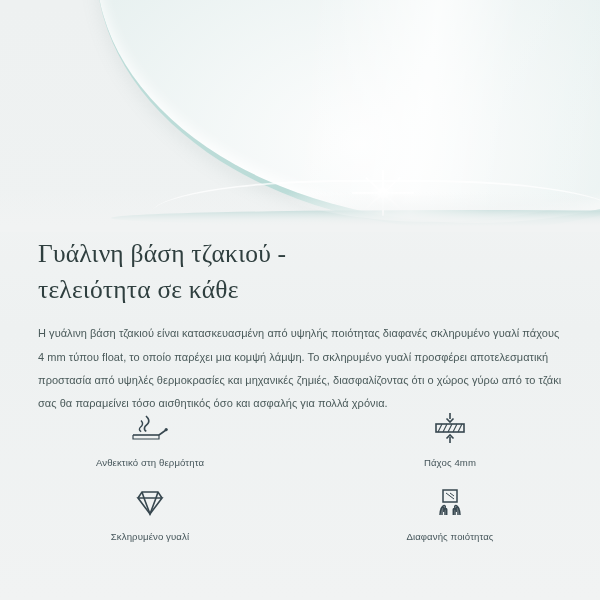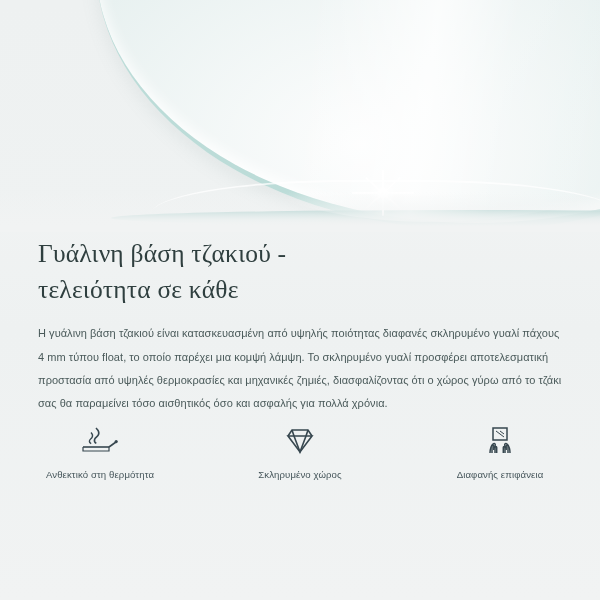--- a/index.html
+++ b/index.html
@@ -141,24 +141,24 @@
     font-size: 11px;
     line-height: 2.12;
     color: #4a5a5a;
     letter-spacing: 0.05px;
   }
 
   
   .features {
     position: absolute;
     left: 0;
-    top: 416px;
+    top: 404px;
     width: 600px;
     display: grid;
-    grid-template-columns: repeat(3, 1fr);
+    grid-template-columns: repeat(2, 1fr);
     grid-template-rows: 74px 74px;
     align-items: start;
   }
   .feature {
     display: flex;
     flex-direction: column;
     align-items: center;
     justify-content: flex-start;
     padding-top: 8px;
   }
@@ -213,45 +213,58 @@
           <path d="M11 7.5c1.6 1.6 2 3.4 1.1 4.9-.8 1.3-2.3 1.8-2.6 3.2-.3 1.3.5 2.5 1.7 3" stroke-width="1.3"></path>
           <path d="M3 22h26" stroke-width="1.6"></path>
           <path d="M29 22l7-5" stroke-width="1.6"></path>
           <path d="M3 22v4h26v-4" stroke-width="1.2"></path>
           <circle cx="36.2" cy="16.6" r="1.6" fill="#37474f" stroke="none"></circle>
         </svg>
       </span>
       <span class="cap">Ανθεκτικό στη θερμότητα</span>
     </div>
 
+    <div class="feature">
+      <span class="ico">
+        <svg width="36" height="34" viewBox="0 0 36 34" fill="none" stroke="#37474f" stroke-width="1.6">
+          <path d="M18 1v6"></path>
+          <path d="M14.5 6.5L18 10l3.5-3.5"></path>
+          <rect x="4" y="12" width="28" height="8" fill="none"></rect>
+          <path d="M6 20l4-8M11 20l4-8M16 20l4-8M21 20l4-8M26 20l4-8" stroke-width="1.1"></path>
+          <path d="M18 31v-6"></path>
+          <path d="M14.5 26.5L18 23l3.5 3.5"></path>
+        </svg>
+      </span>
+      <span class="cap">Πάχος 4mm</span>
+    </div>
 
 
     <div class="feature">
       <span class="ico">
         <svg width="36" height="32" viewBox="0 0 36 32" fill="none" stroke="#37474f" stroke-width="1.6">
           <path d="M6 11h24l-12 16L6 11z"></path>
           <path d="M6 11l4-6h16l4 6"></path>
           <path d="M10 5l2 6M26 5l-2 6"></path>
           <path d="M12 11l6 16 6-16"></path>
         </svg>
       </span>
-      <span class="cap">Σκληρυμένο χώρος</span>
+      <span class="cap">Σκληρυμένο γυαλί</span>
     </div>
 
 
     <div class="feature">
       <span class="ico">
         <svg width="40" height="32" viewBox="0 0 40 32" fill="none" stroke="#37474f" stroke-width="1.5">
           <rect x="13" y="3" width="14" height="12" fill="none"></rect>
           <path d="M16 6l8 6M20 6l4 3" stroke-width="1"></path>
           <path d="M10 28c0-4 1-7 3-9 1.2-1.2 2.6-.4 2.2 1.2l-.8 3.1"></path>
           <path d="M12 28v-7c0-1.4 1.8-1.4 1.8 0v4"></path>
           <path d="M15 28v-5.5c0-1.3 1.7-1.3 1.7 0V28"></path>
           <path d="M30 28c0-4-1-7-3-9-1.2-1.2-2.6-.4-2.2 1.2l.8 3.1"></path>
           <path d="M28 28v-7c0-1.4-1.8-1.4-1.8 0v4"></path>
           <path d="M25 28v-5.5c0-1.3-1.7-1.3-1.7 0V28"></path>
         </svg>
       </span>
-      <span class="cap">Διαφανής επιφάνεια</span>
+      <span class="cap">Διαφανής ποιότητας</span>
     </div>
 
   </div>
 </div>
 
 </body></html>

